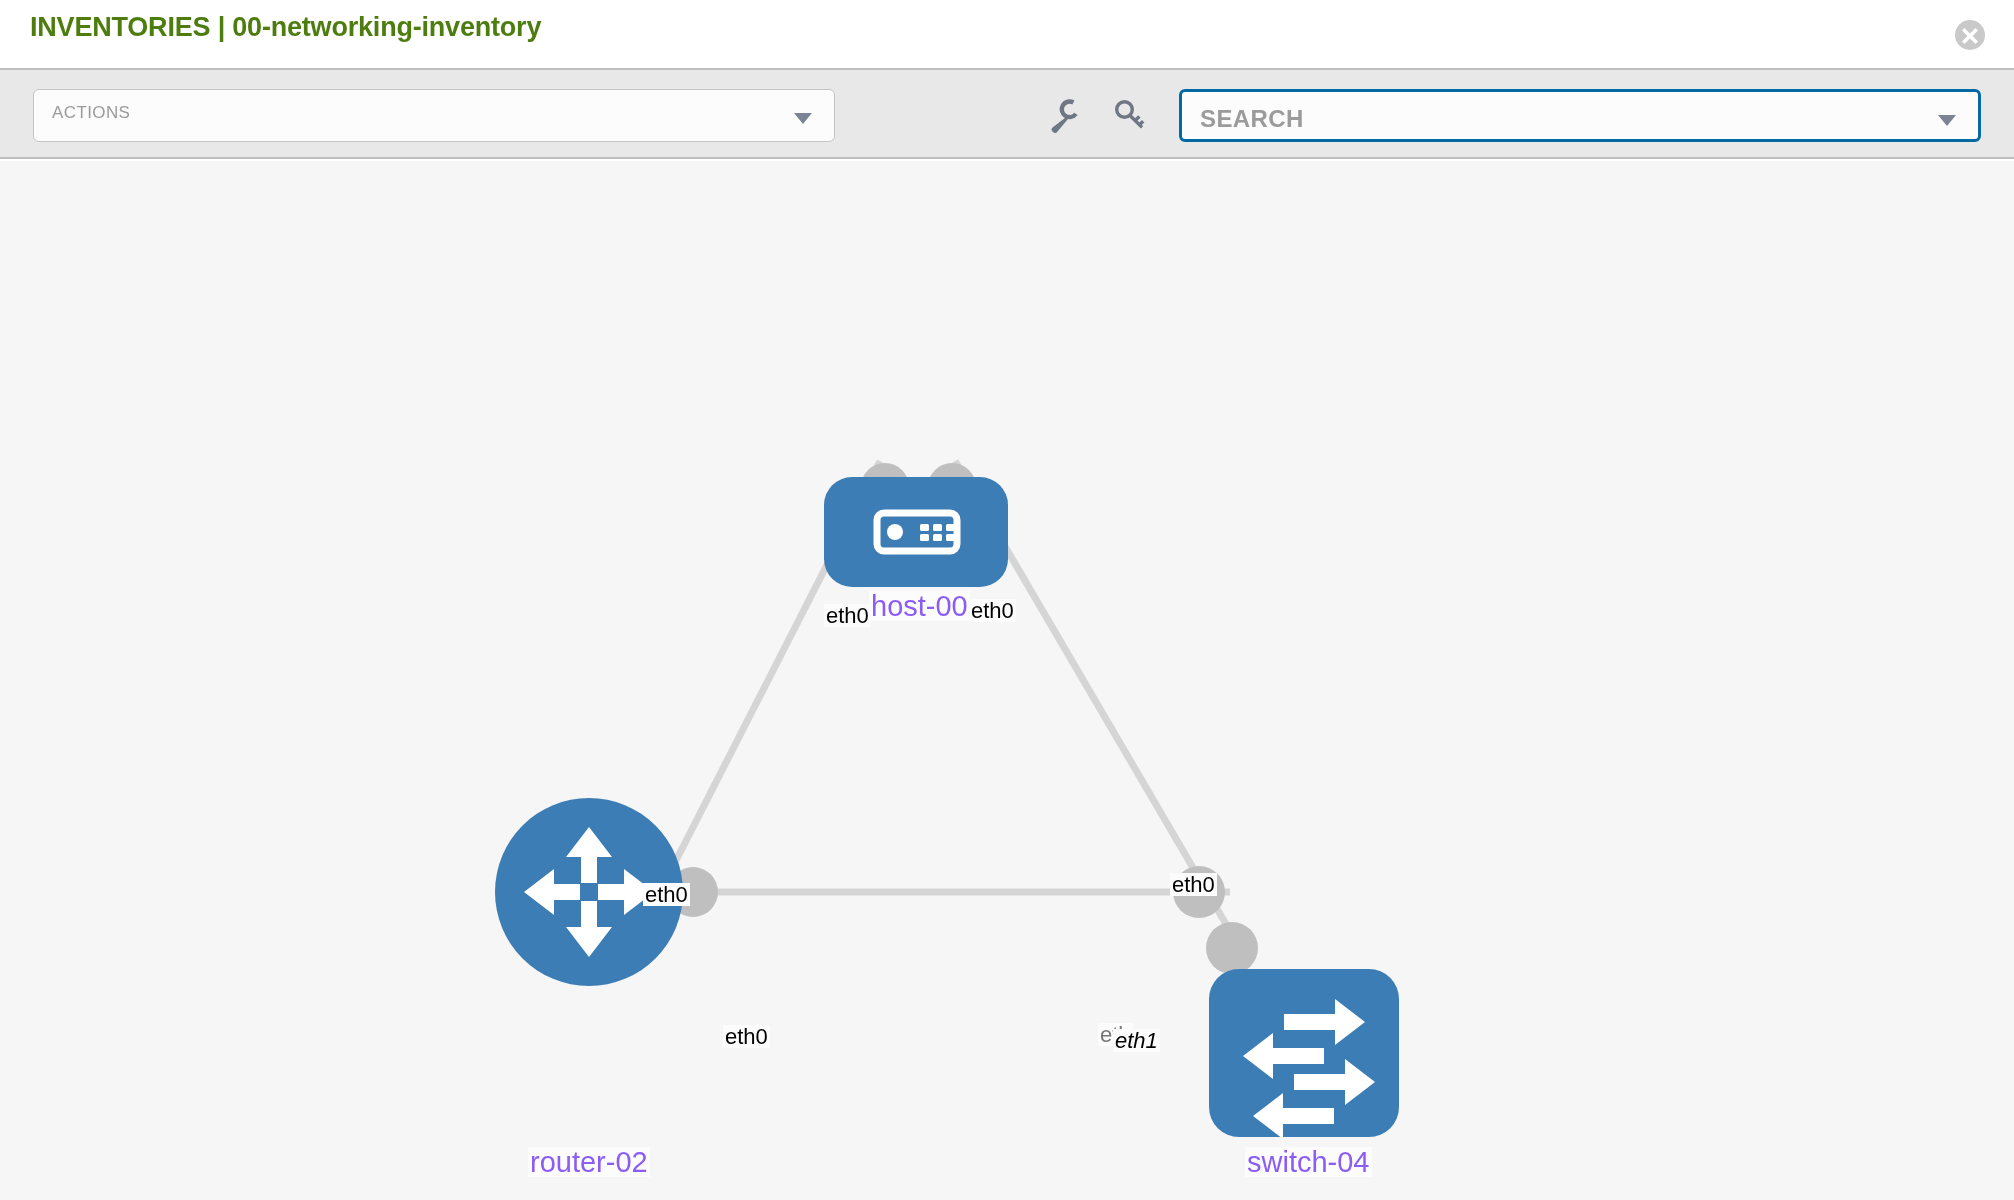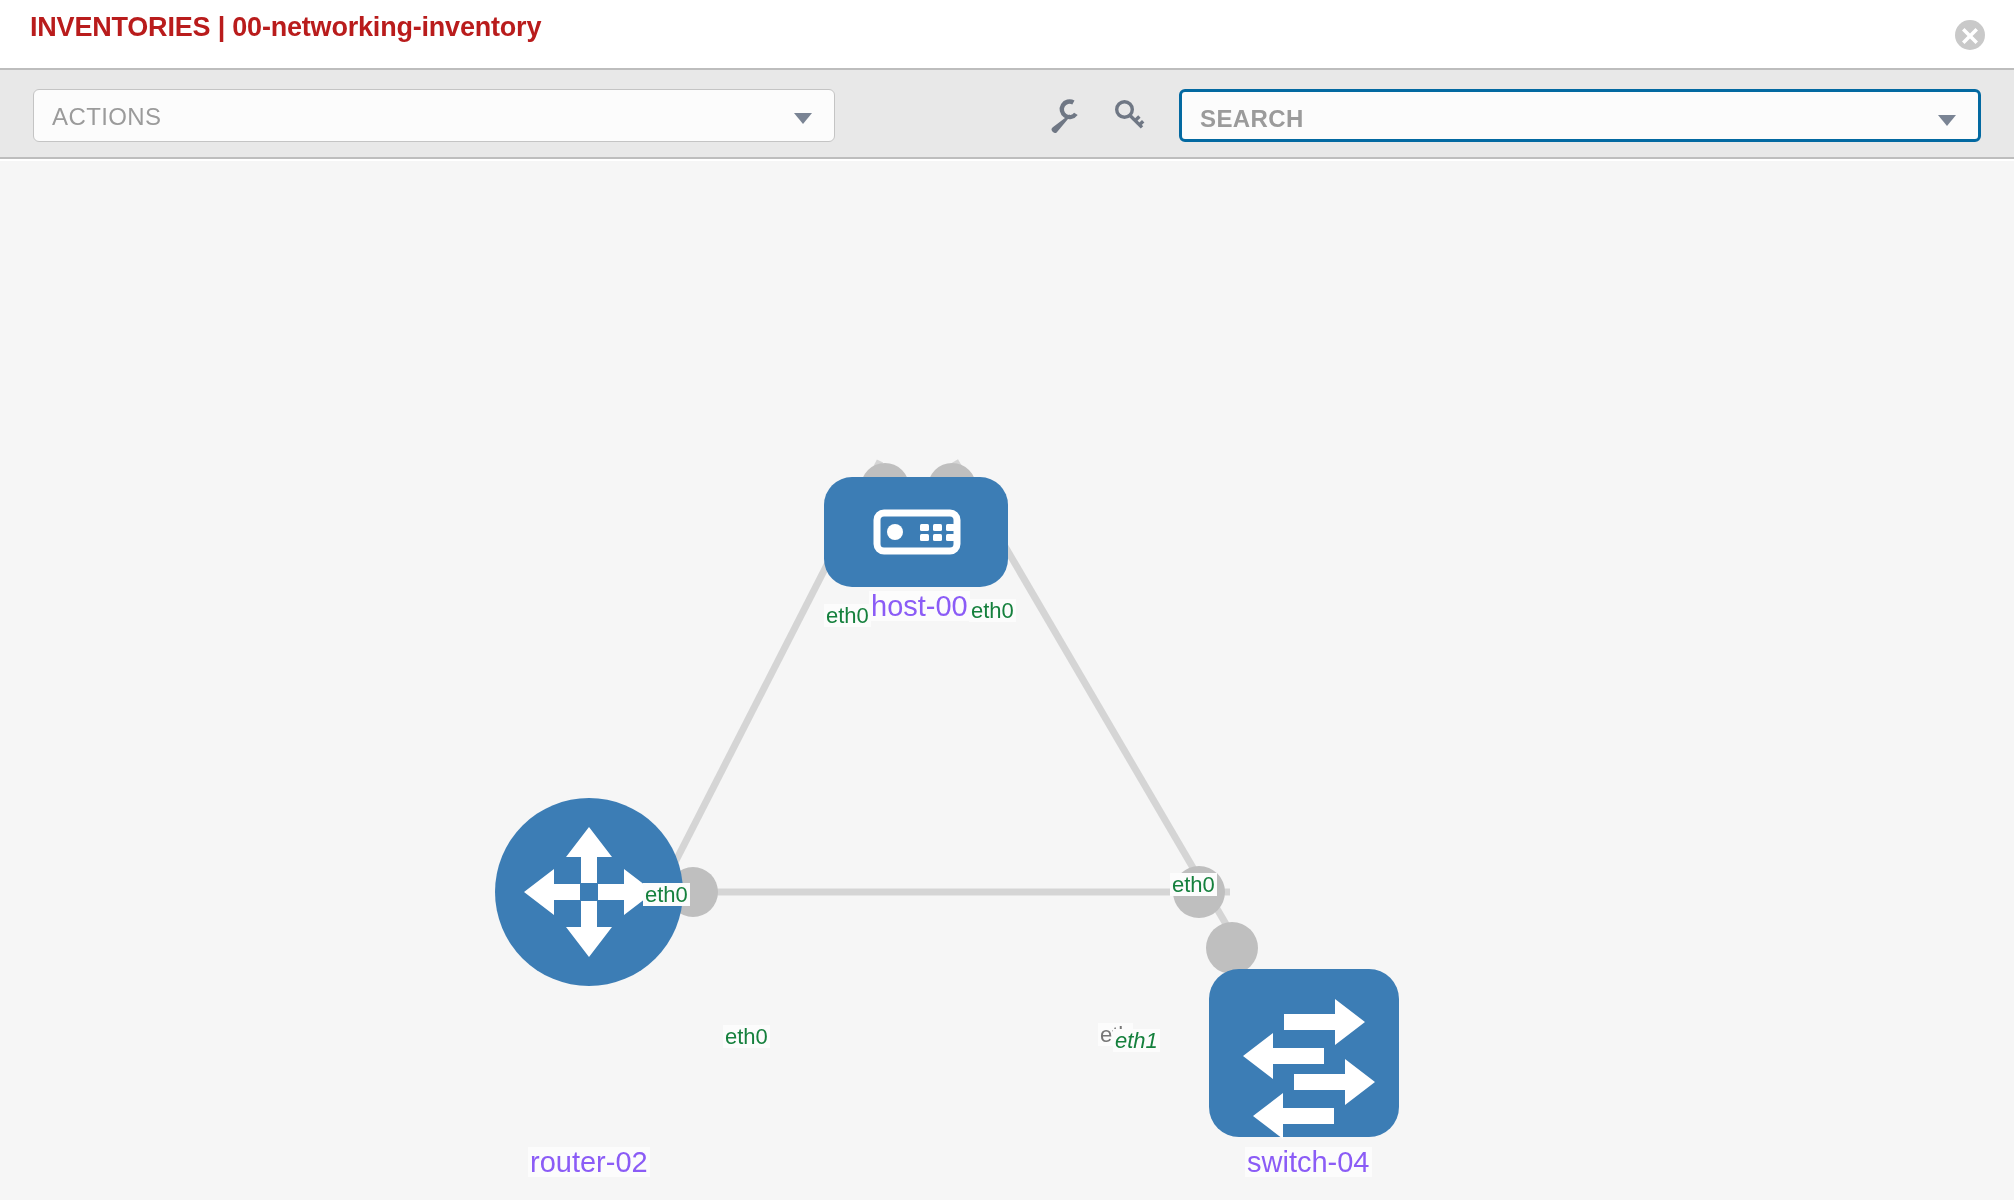--- a/index.html
+++ b/index.html
@@ -23,21 +23,21 @@
     position: absolute;
     left: 0; top: 0;
     width: 2014px; height: 68px;
     background: #ffffff;
   }
   .header-title {
     position: absolute;
     left: 30px; top: 12px;
     font-size: 27px;
     font-weight: bold;
-    color: #b91c1c;
+    color: #4d7c0f;
     letter-spacing: -0.2px;
     white-space: nowrap;
   }
   .close-btn {
     position: absolute;
     right: 29px; top: 20px;
     width: 30px; height: 30px;
     border-radius: 50%;
     background: #c9c9c9;
     cursor: pointer;
@@ -58,21 +58,21 @@
     left: 33px; top: 19px;
     width: 802px; height: 53px;
     background: #fcfcfc;
     border: 1px solid #c4c4c4;
     border-radius: 6px;
     cursor: pointer;
   }
   .actions-label {
     position: absolute;
     left: 18px; top: 13px;
-    font-size: 24px;
+    font-size: 17px;
     color: #9b9b9b;
     letter-spacing: 0.4px;
   }
   .caret {
     position: absolute;
     right: 22px; top: 23px;
     width: 0; height: 0;
     border-left: 9px solid transparent;
     border-right: 9px solid transparent;
     border-top: 11px solid #7a8494;
@@ -124,21 +124,21 @@
     font-size: 29px;
     color: #8b5cf6;
     background: #fcfcfc;
     white-space: nowrap;
     line-height: 1.05;
     padding: 0 2px;
   }
   .iface-label {
     position: absolute;
     font-size: 22px;
-    color: #15803d;
+    color: #000000;
     background: #fcfcfc;
     white-space: nowrap;
     line-height: 1.05;
     padding: 0 2px;
   }
 </style>
 </head>
 <body>
 
 <div id="app">

